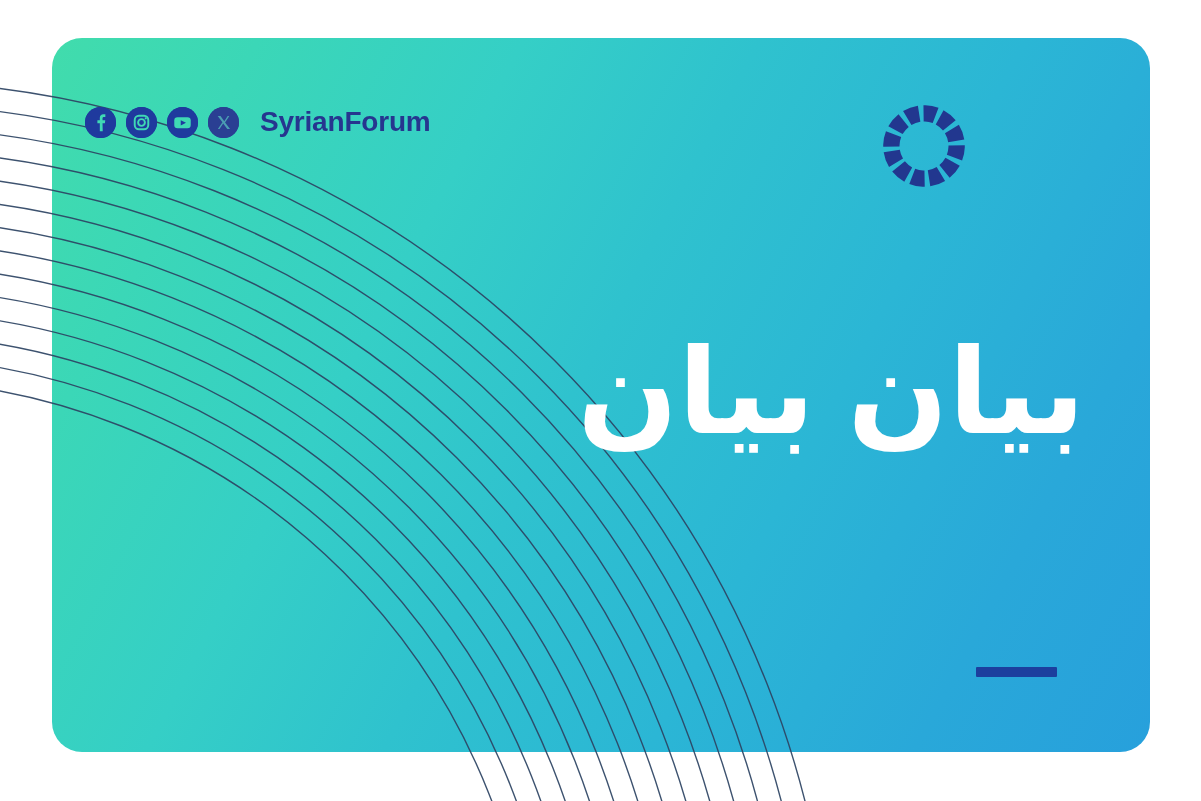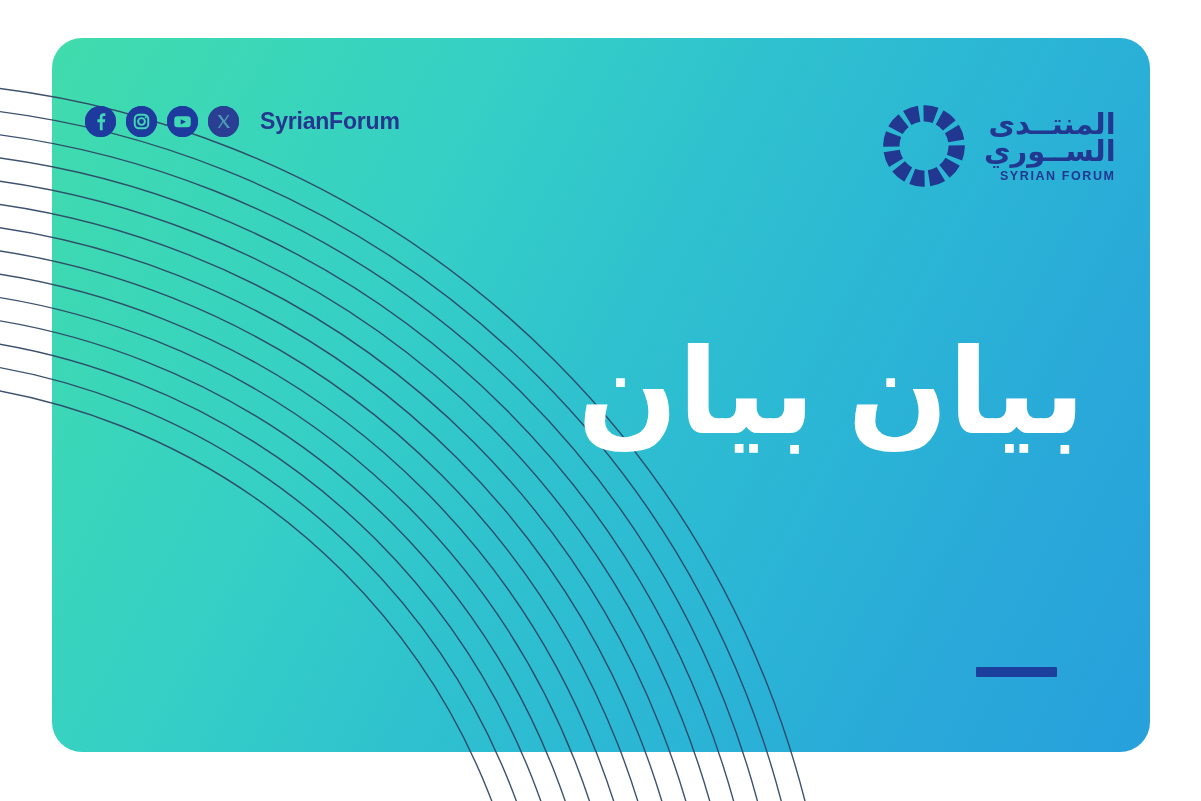--- a/index.html
+++ b/index.html
@@ -70,21 +70,21 @@
     display: flex;
     align-items: center;
     justify-content: center;
     flex: 0 0 auto;
   }
   .social-icon.muted { background: #2a3f93; }
   .social-icon svg { display: block; }
   .brand-handle {
     margin-left: 11px;
     color: #26368f;
-    font-size: 23px;
+    font-size: 28px;
     font-weight: bold;
     letter-spacing: -0.2px;
     white-space: nowrap;
   }
 
   
   .logo-lockup {
     position: absolute;
     left: 876px;
     top: 98px;
@@ -215,24 +215,19 @@
 
     <svg class="logo-ring" viewBox="0 0 100 100" xmlns="http://www.w3.org/2000/svg">
       <g fill="none" stroke="#22378f" stroke-width="17">
 
         <circle cx="50" cy="50" r="34" stroke-dasharray="13.2 4.6" stroke-dashoffset="2" transform="rotate(-88 50 50)"></circle>
       </g>
 
       <path d="M50 50 L50 0 A50 50 0 0 1 84 14 Z" fill="#2fc2ce" opacity="0"></path>
     </svg>
 
-    <div class="logo-wordmark">
-      <div class="logo-ar-1">المنتــدى</div>
-      <div class="logo-ar-2">الســوري</div>
-      <div class="logo-en">SYRIAN FORUM</div>
-    </div>
   </div>
 
   <div class="headline">بيان بيان</div>
 
   <div class="accent-rule"></div>
 
 </div>
 
 </body></html>

